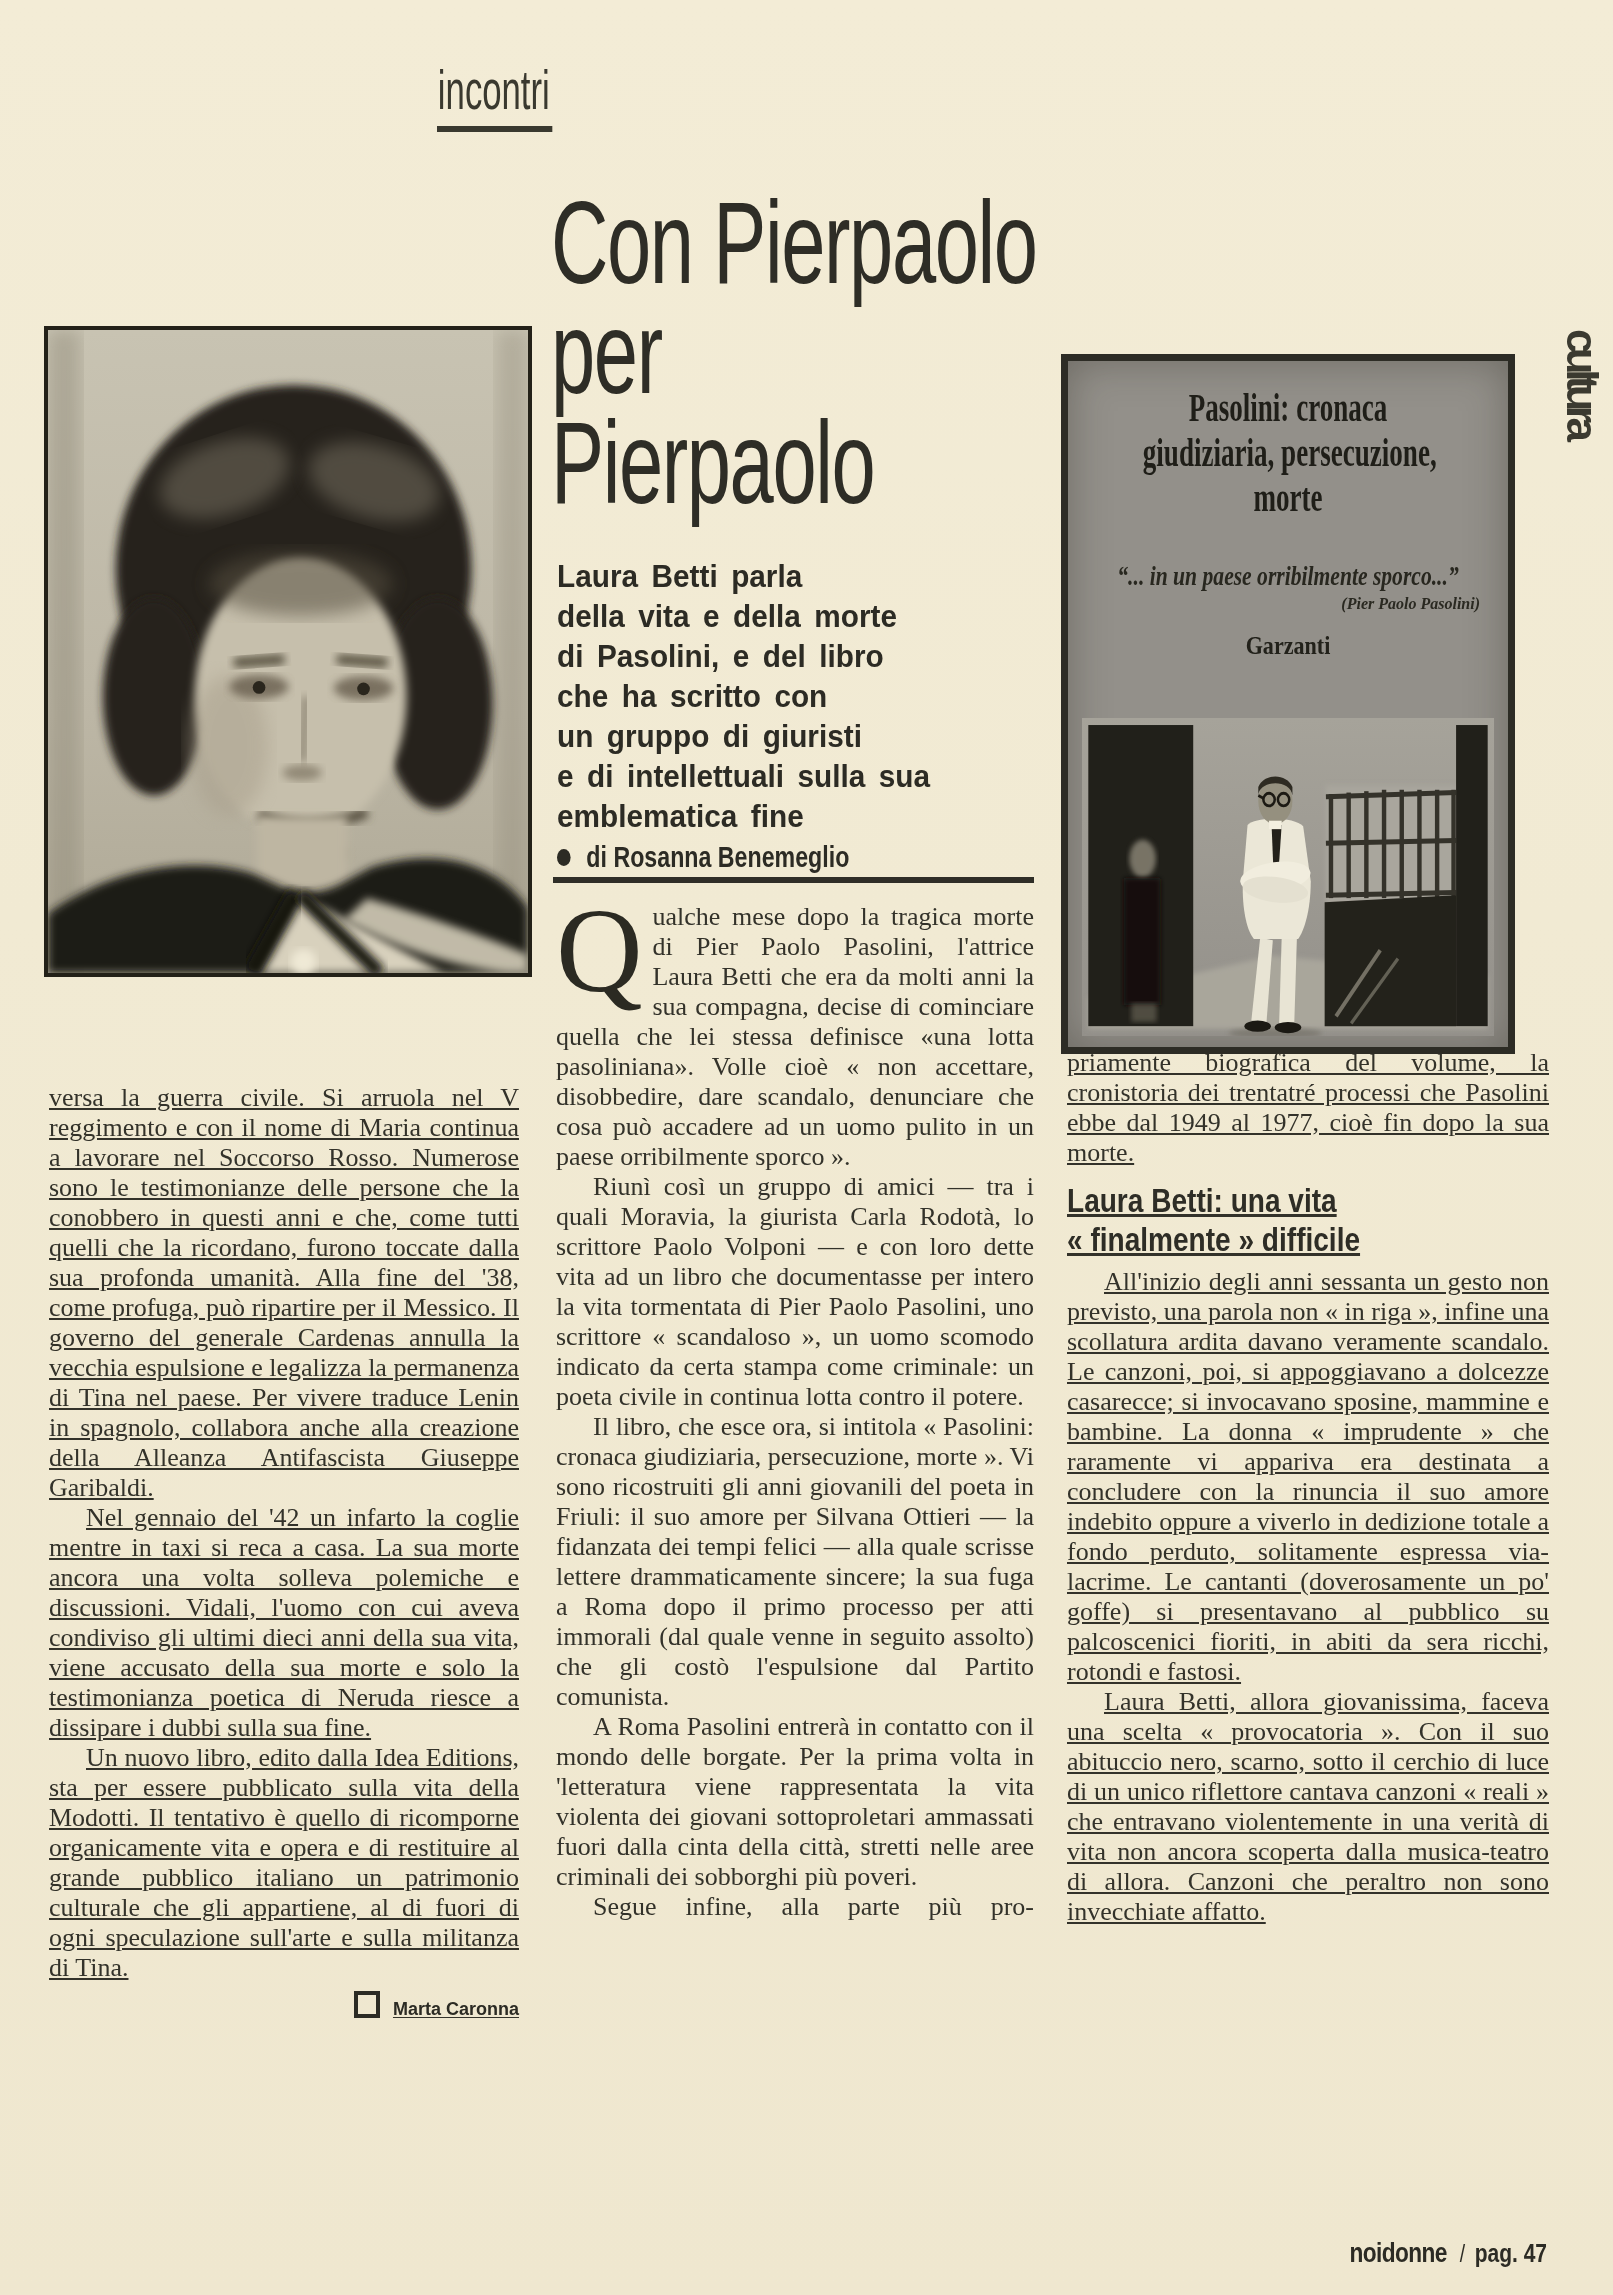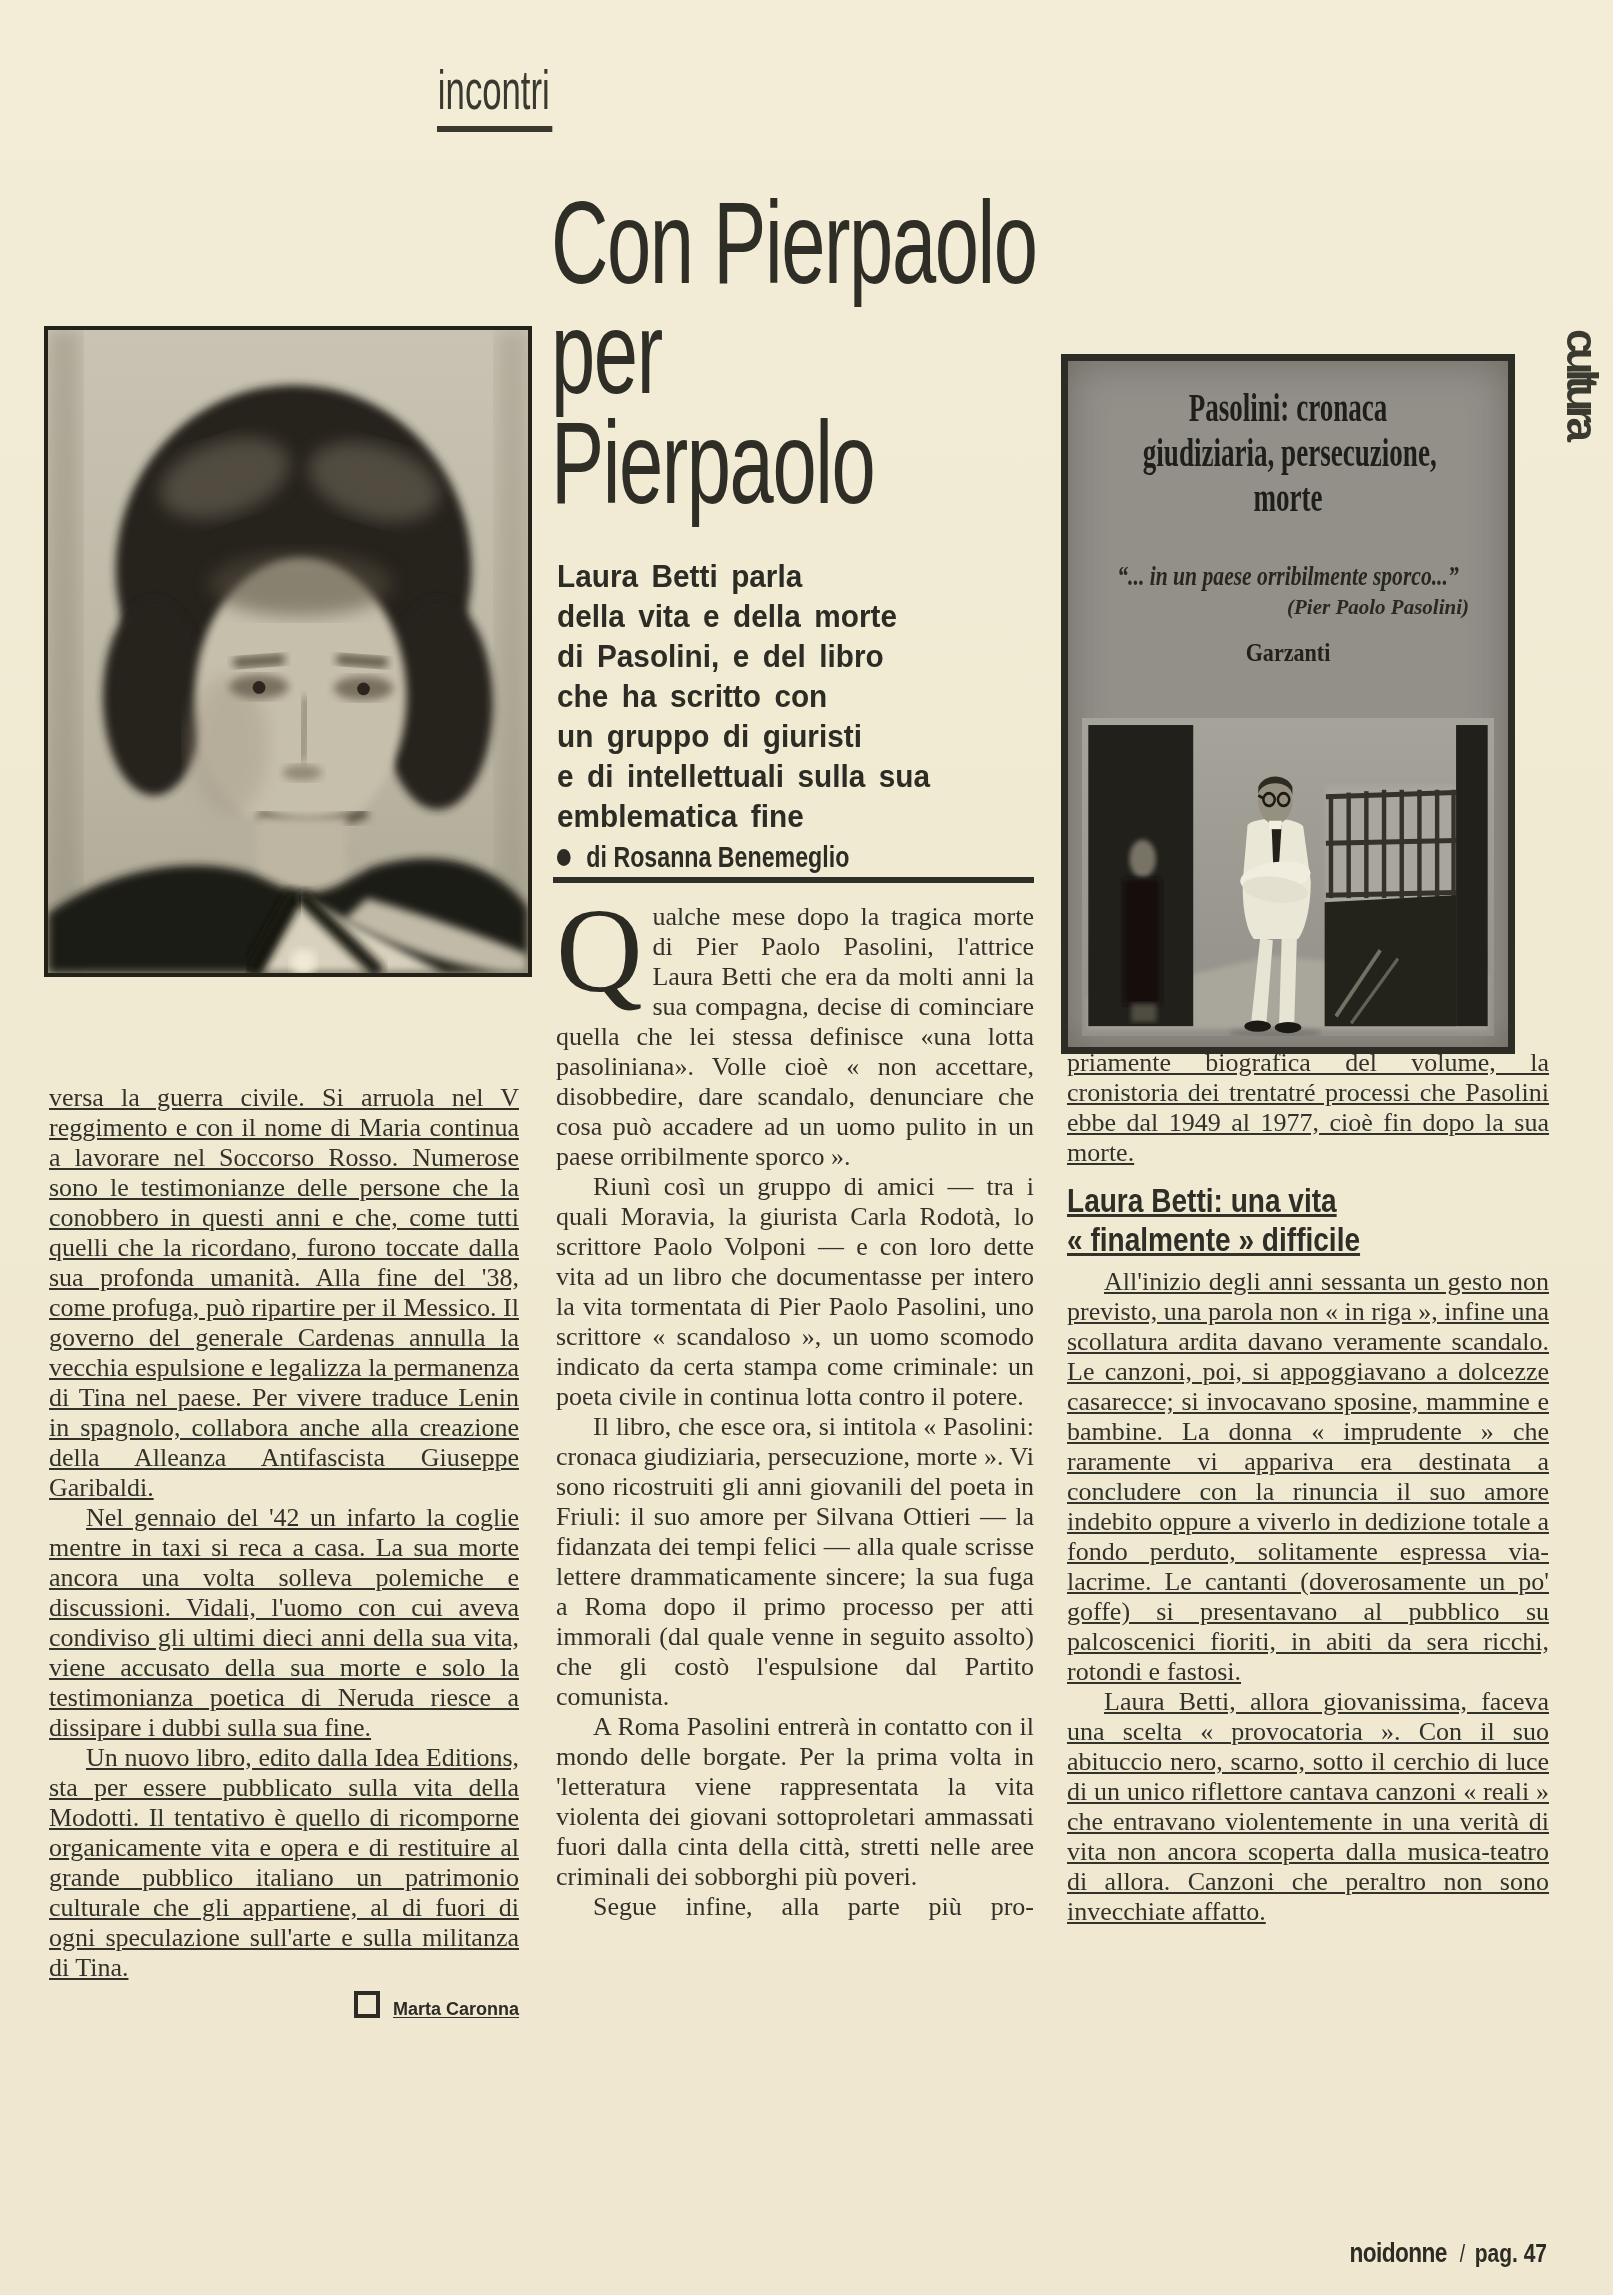--- a/index.html
+++ b/index.html
@@ -52,22 +52,22 @@
   
   .cover{position:absolute;left:1061px;top:322px;width:454px;height:700px;
          background:#93908a;border:7.7px solid #2d2c25;box-sizing:border-box;
          box-shadow:inset 0 0 42px rgba(40,38,30,.35);margin-top:32px;}
   .cover-title{margin-top:24px;text-align:center;font-weight:bold;font-size:41px;
                line-height:45px;color:#1f1e18;transform:scaleX(.66);transform-origin:center top;
                white-space:nowrap;}
   .cover-quote{margin-top:41px;text-align:center;font-style:italic;font-weight:bold;
                font-size:27px;color:#28271f;transform:scaleX(.8);transform-origin:center top;
                white-space:nowrap;}
-  .cover-attr{margin-top:2.8px;text-align:right;padding-right:39px;font-style:italic;
-              font-weight:bold;font-size:21px;color:#2a2921;}
+  .cover-attr{margin-top:2.8px;text-align:right;padding-right:28px;font-style:italic;
+              font-weight:bold;font-size:16px;color:#2a2921;}
   .cover-pub{margin-top:18.3px;text-align:center;font-weight:bold;font-size:26px;color:#22211a;
              transform:scaleX(.85);transform-origin:center top;}
   .cover-photo{position:absolute;left:14px;right:14px;bottom:11.3px;height:318px;}
   .cover-photo svg{display:block;width:100%;height:100%;}
   
   .vlabel{position:absolute;left:1557px;top:329px;writing-mode:vertical-rl;
           font-family:"Liberation Sans",sans-serif;font-weight:bold;font-size:44px;
           letter-spacing:-5.6px;color:#3b3a30;}
   
   .footer{position:absolute;left:1259px;top:2238px;width:288px;text-align:right;

